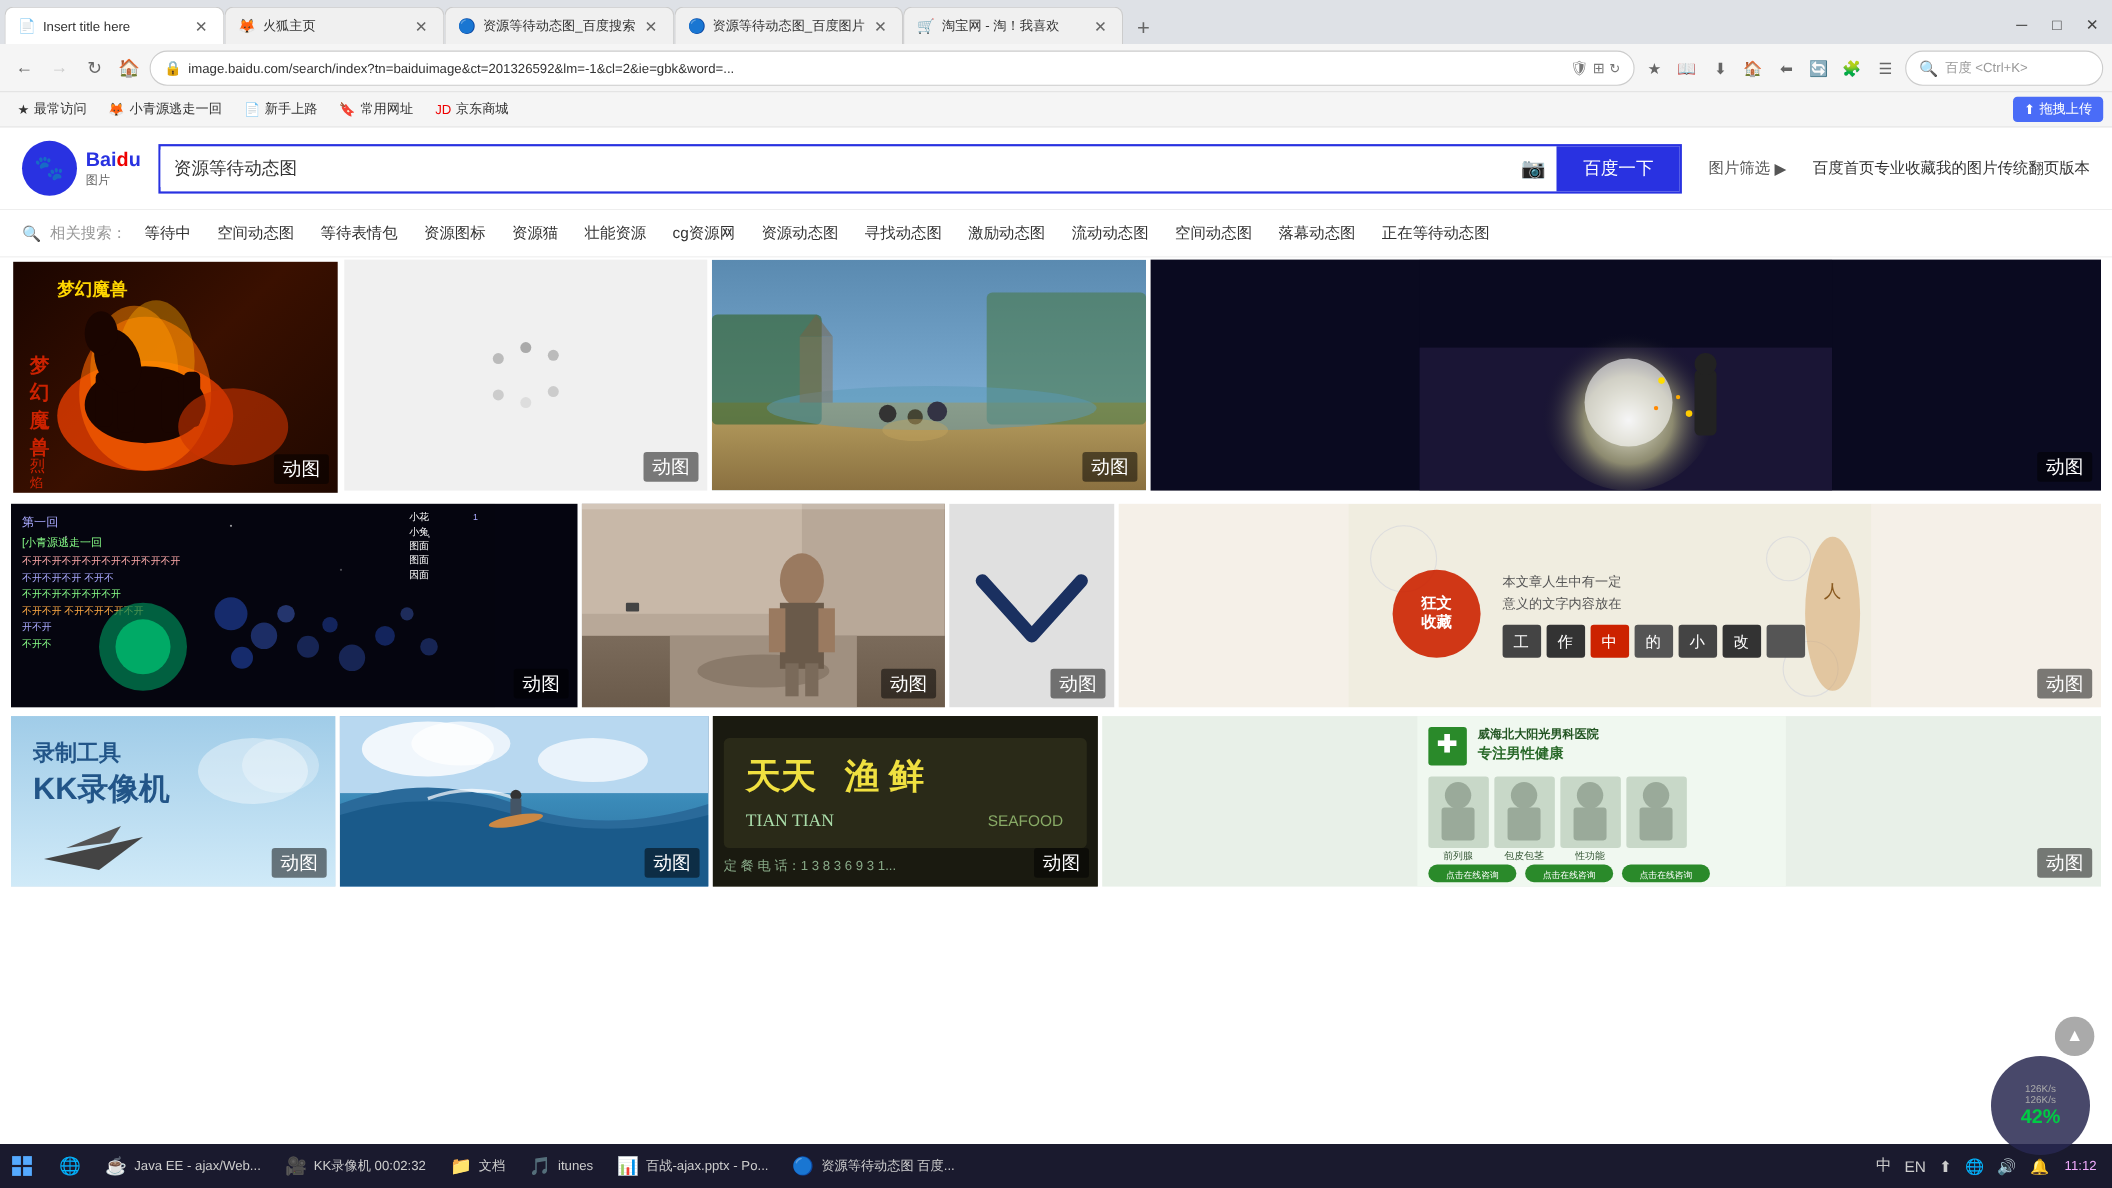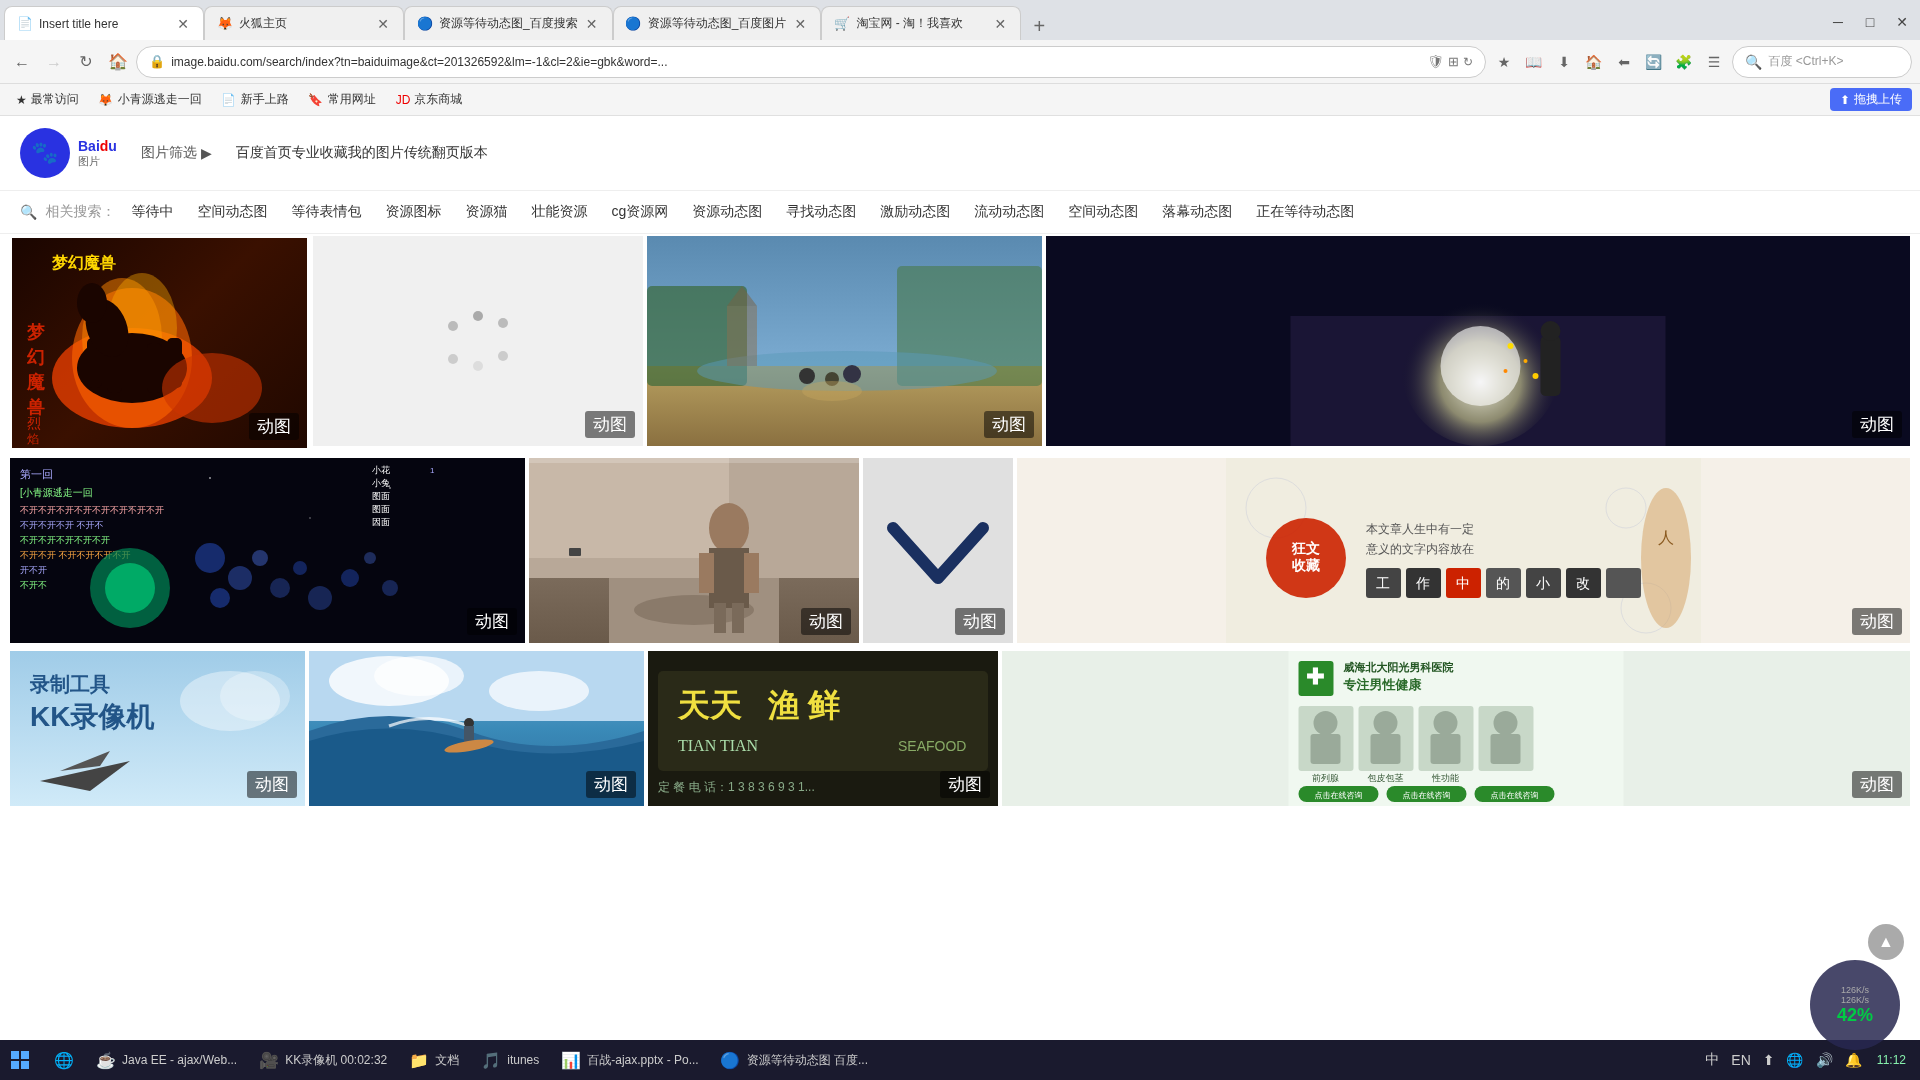--- a/index.html
+++ b/index.html
@@ -71,21 +71,21 @@
     .speed-widget .speed-text { font-size: 9px; color: #aaa; }
 
     
     .taskbar { position: fixed; bottom: 0; width: 1920px; height: 40px; background: #1a1a2e; display: flex; align-items: center; z-index: 999; }
     .taskbar-start { width: 40px; height: 40px; display: flex; align-items: center; justify-content: center; cursor: pointer; }
     .taskbar-items { display: flex; align-items: center; flex: 1; padding: 0 4px; gap: 2px; }
     .taskbar-item { display: flex; align-items: center; height: 36px; padding: 0 10px; gap: 6px; color: #ccc; font-size: 12px; cursor: pointer; border-radius: 4px; white-space: nowrap; }
     .taskbar-item .task-icon { width: 20px; height: 20px; display: flex; align-items: center; justify-content: center; font-size: 16px; }
     .taskbar-right { display: flex; align-items: center; padding: 0 8px; gap: 4px; }
     .taskbar-right .sys-icon { color: #ccc; font-size: 14px; padding: 0 4px; cursor: pointer; }
-    .taskbar-time { color: #86efac; font-size: 12px; text-align: center; padding: 0 6px; cursor: pointer; }
+    .taskbar-time { color: #f0abfc; font-size: 12px; text-align: center; padding: 0 6px; cursor: pointer; }
 
     
     .scroll-up-btn { position: fixed; right: 16px; bottom: 120px; width: 36px; height: 36px; background: #aaa; border-radius: 50%; display: flex; align-items: center; justify-content: center; color: white; font-size: 16px; cursor: pointer; z-index: 999; }
 
     
     @keyframes spin { from { transform: rotate(0deg); } to { transform: rotate(360deg); } }
     .loading-dots { position: relative; width: 60px; height: 60px; animation: spin 1.5s linear infinite; }
     .dot { position: absolute; width: 10px; height: 10px; border-radius: 50%; background: #aaa; }
     .dot:nth-child(1) { top: 0; left: 25px; }
     .dot:nth-child(2) { top: 7px; right: 0; }
@@ -190,23 +190,28 @@
   </div>
 
   <div class="page-content">
 
     <div class="baidu-header">
       <div class="baidu-logo">
         <div class="logo-circle">
           <span class="logo-paw">🐾</span>
         </div>
         <div style="margin-left:4px;">
-          <div style="font-size:14px;font-weight:bold;color:#2932e1;">Bai<span style="color:#e00;">d</span>u</div>
+          <div style="font-size:18px;font-weight:bold;color:#2932e1;">Bai<span style="color:#e00;">d</span>u</div>
           <div style="font-size:11px;color:#666;">图片</div>
         </div>
+      </div>
+      <div class="baidu-search-box">
+        <input class="baidu-search-input" type="text" value="资源等待动态图" style="">
+        <span class="camera-icon">📷</span>
+        <button class="baidu-search-btn">百度一下</button>
       </div>
       <div class="baidu-filter-btn">
         <span>图片筛选</span>
         <span style="margin-left:4px;">▶</span>
       </div>
       <div class="baidu-nav-right">
         <a>百度首页</a>
         <a>专业收藏</a>
         <a>我的图片</a>
         <a>传统翻页版本</a>

